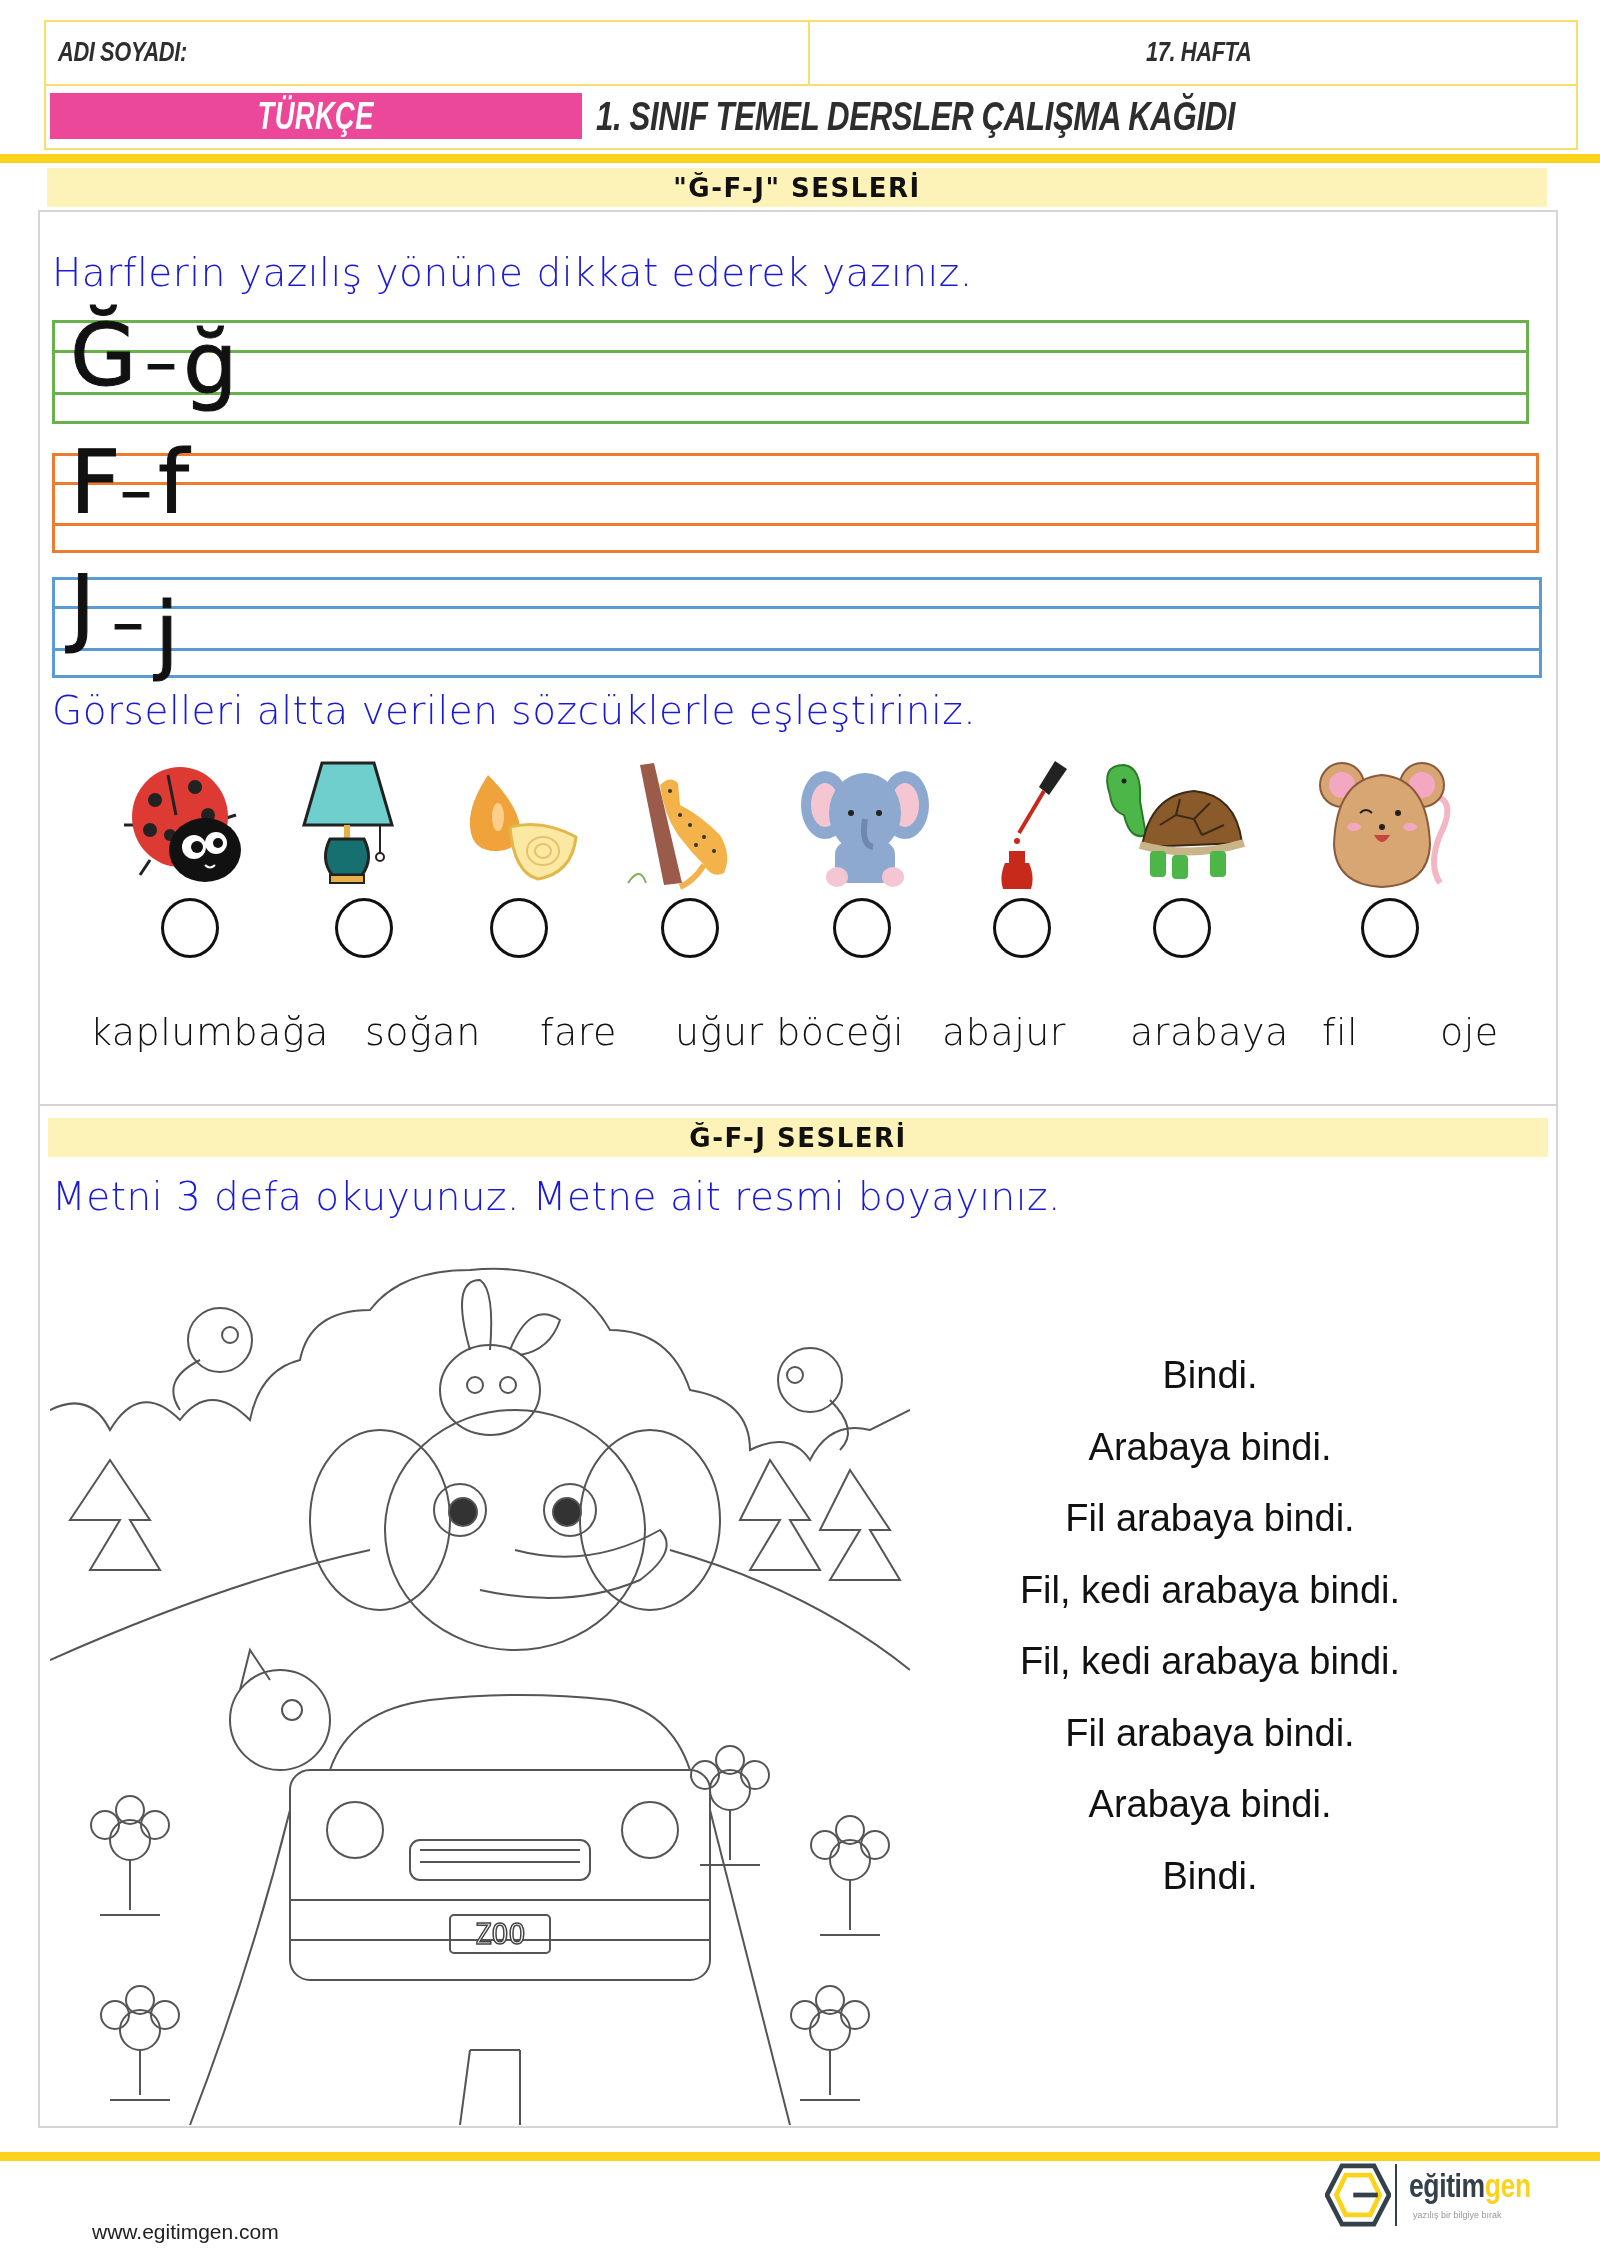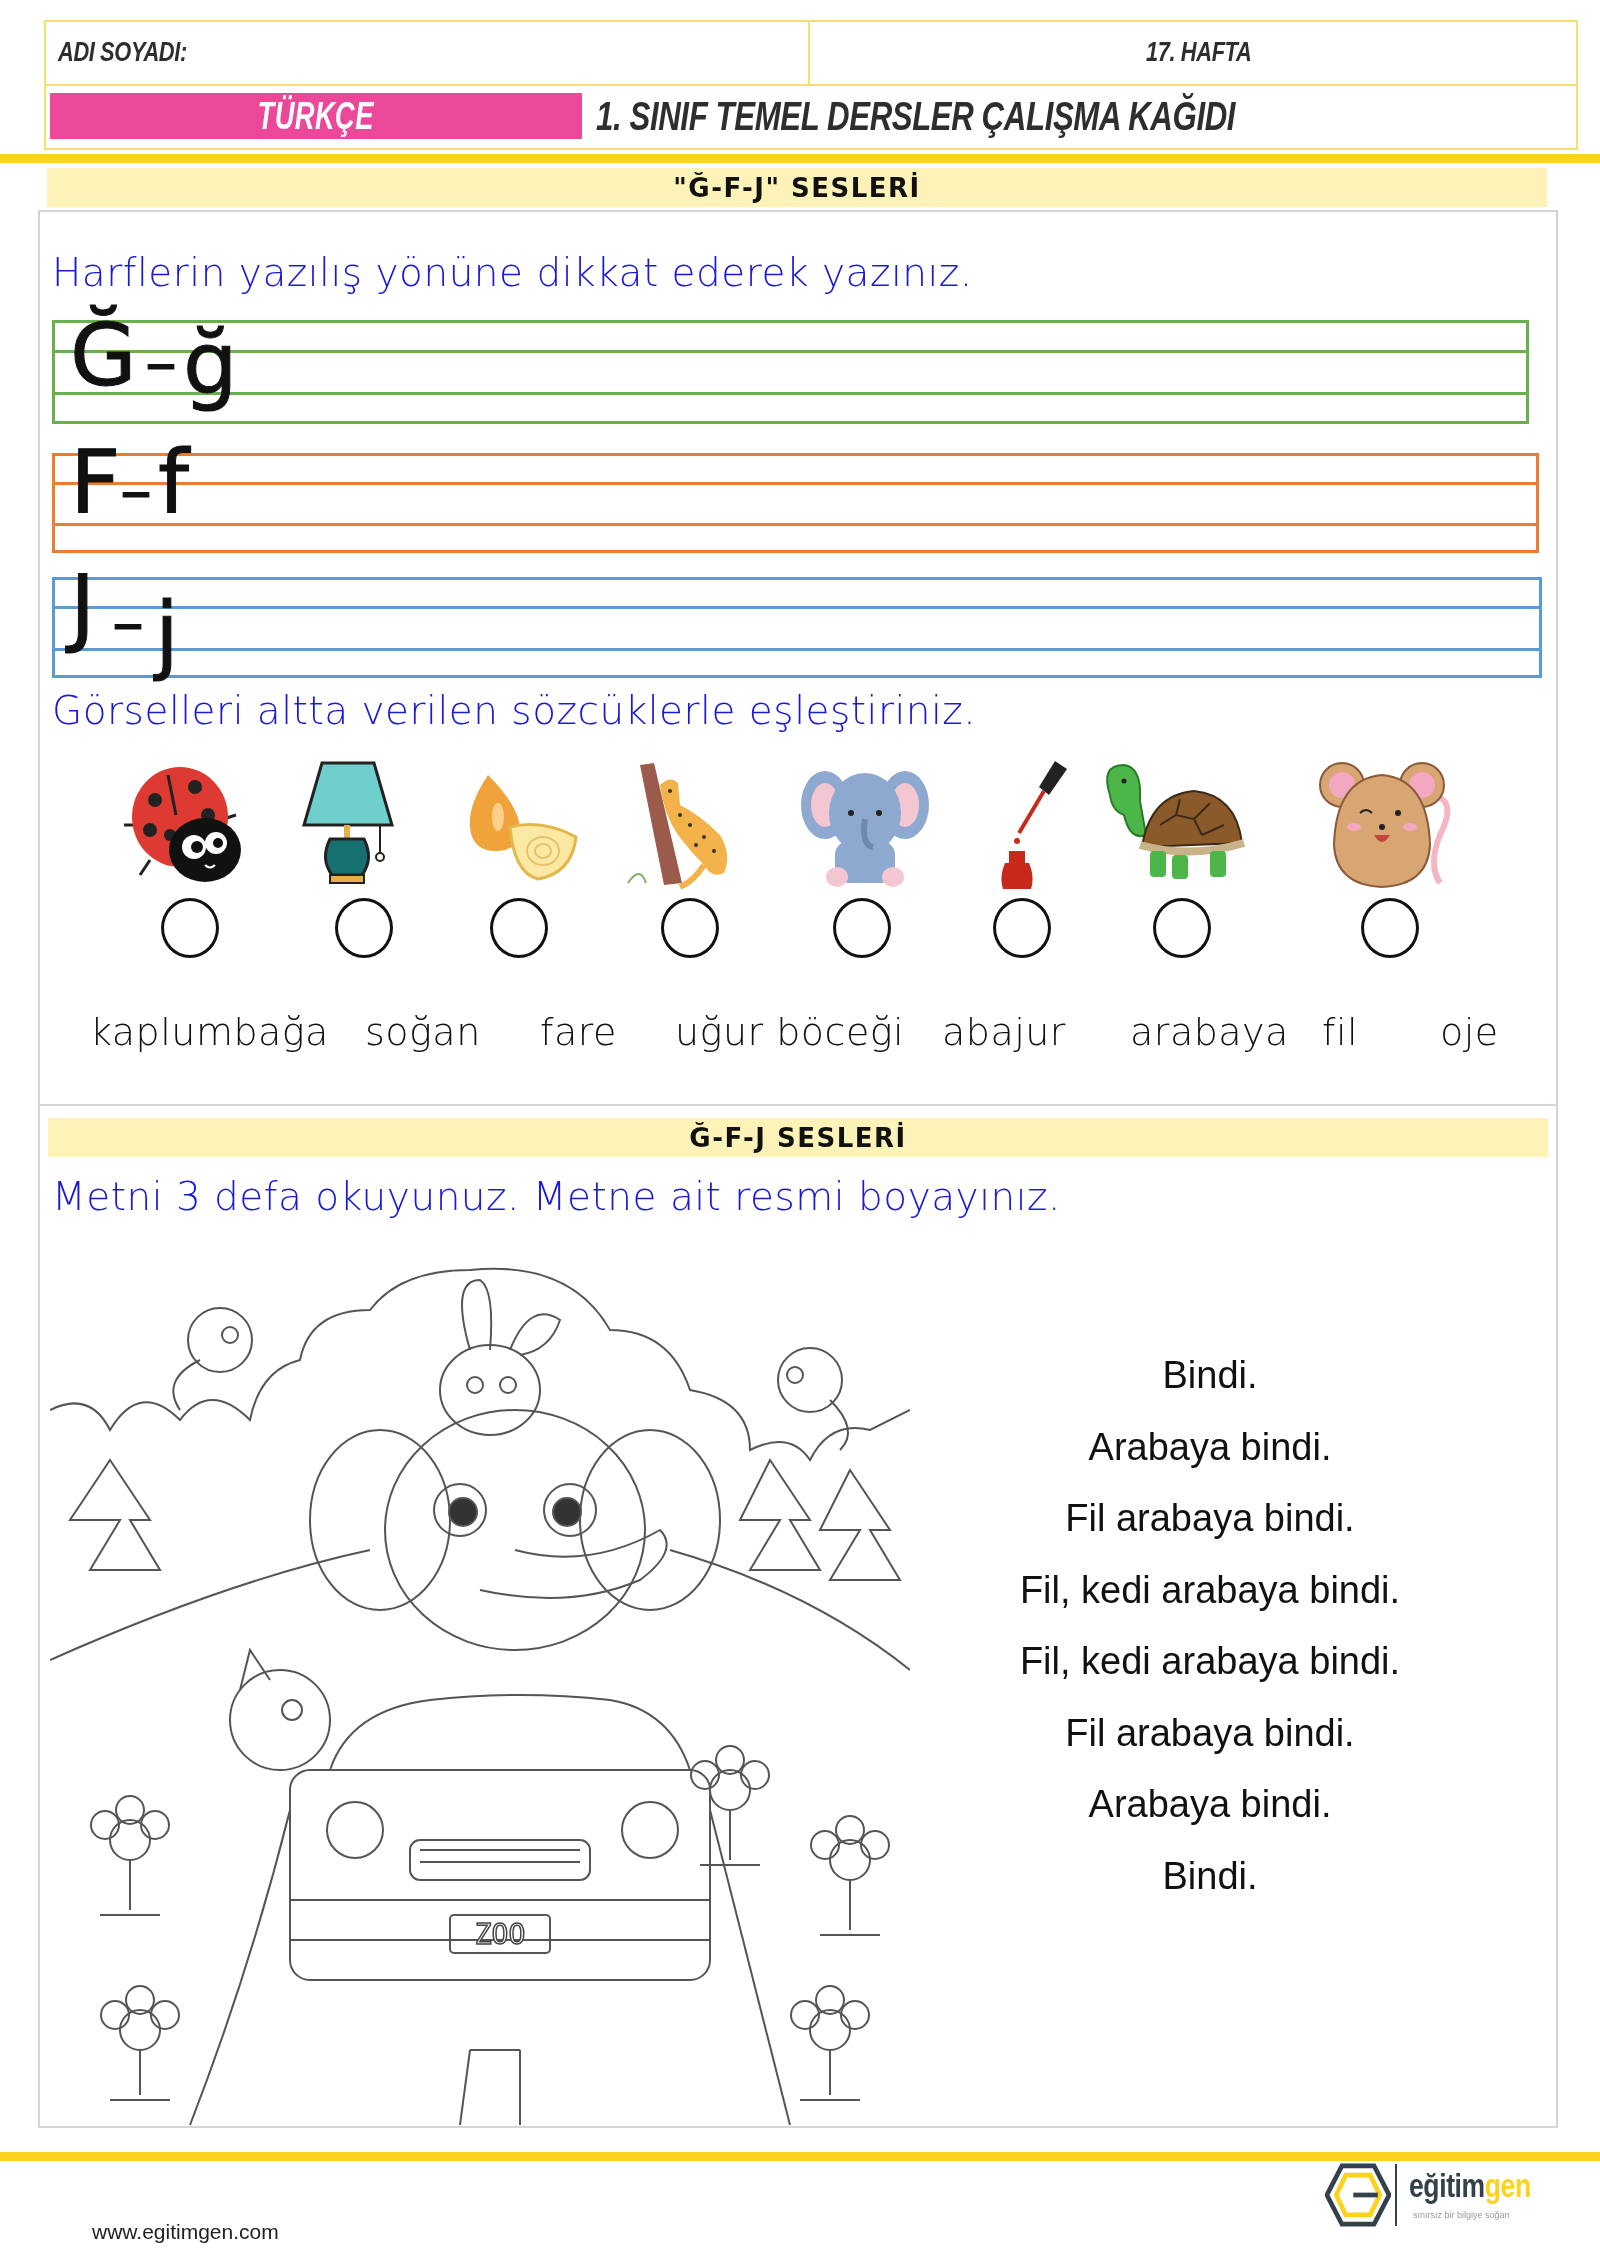--- a/index.html
+++ b/index.html
@@ -345,14 +345,14 @@
 <div class="abs yellow-rule" style="top:2152px;"></div>
 <div class="abs footer-url">www.egitimgen.com</div>
 <div class="abs logo">
   <svg viewBox="0 0 70 70" width="66" height="66" style="position:absolute;left:0;top:2px;">
     <polygon points="18,4 52,4 68,35 52,66 18,66 2,35" fill="none" stroke="#34414a" stroke-width="5"></polygon>
     <polygon points="22,14 48,14 58,35 48,56 22,56 12,35" fill="none" stroke="#fbd31c" stroke-width="5"></polygon>
     <line x1="30" y1="35" x2="56" y2="35" stroke="#34414a" stroke-width="5"></line>
   </svg>
   <div class="logo-sep"></div>
   <div class="logo-word"><span class="a">eğitim</span><span class="b">gen</span></div>
-  <div class="logo-tag">sınırsız bir bilgiye soğan</div>
+  <div class="logo-tag">yazılış bir bilgiye bırak</div>
 </div>
 
 </body></html>

